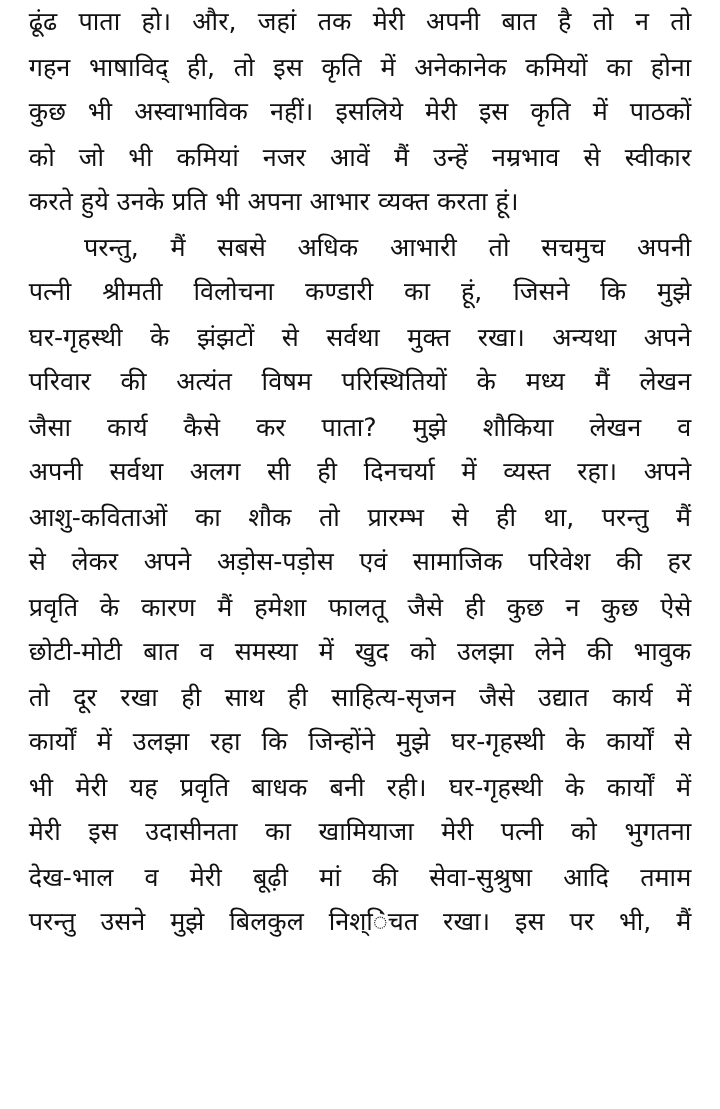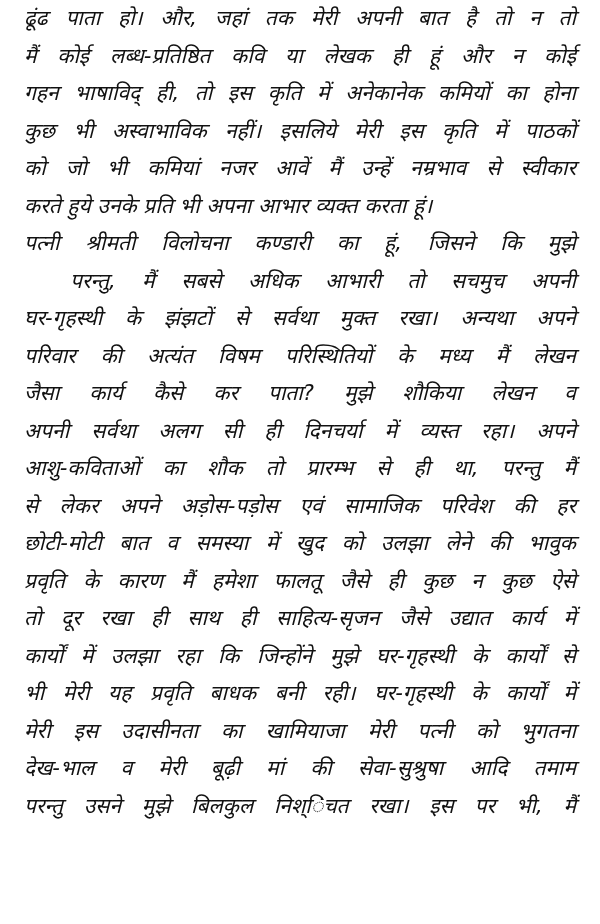--- a/index.html
+++ b/index.html
@@ -13,48 +13,46 @@
       font-family: "DejaVu Sans", sans-serif;
       font-size: 21px;
     }
     .line {
       height: 37.5px;
       line-height: 37.5px;
       white-space: nowrap;
       text-align: justify;
       text-align-last: justify;
       overflow: visible;
-      font-style: italic;
     }
     .line.last { text-align-last: left; }
     .line.indent { padding-left: 46px; }
   </style>
 </head>
 <body>
 
 <div class="page">
   <div>
     <div class="line">ढूंढ पाता हो। और, जहां तक मेरी अपनी बात है तो न तो</div>
-    <div class="line">मैं कोई लब्ध-प्रतिष्ठित कवि या लेखक ही हूं और न कोई</div>
     <div class="line">गहन भाषाविद् ही, तो इस कृति में अनेकानेक कमियों का होना</div>
     <div class="line">कुछ भी अस्वाभाविक नहीं। इसलिये मेरी इस कृति में पाठकों</div>
     <div class="line">को जो भी कमियां नजर आवें मैं उन्हें नम्रभाव से स्वीकार</div>
     <div class="line last">करते हुये उनके प्रति भी अपना आभार व्यक्त करता हूं।</div>
   </div>
   <div>
+    <div class="line indent">परन्तु, मैं सबसे अधिक आभारी तो सचमुच अपनी</div>
     <div class="line">पत्नी श्रीमती विलोचना कण्डारी का हूं, जिसने कि मुझे</div>
-    <div class="line indent">परन्तु, मैं सबसे अधिक आभारी तो सचमुच अपनी</div>
     <div class="line">घर-गृहस्थी के झंझटों से सर्वथा मुक्त रखा। अन्यथा अपने</div>
     <div class="line">परिवार की अत्यंत विषम परिस्थितियों के मध्य मैं लेखन</div>
     <div class="line">जैसा कार्य कैसे कर पाता? मुझे शौकिया लेखन व</div>
     <div class="line">अपनी सर्वथा अलग सी ही दिनचर्या में व्यस्त रहा। अपने</div>
     <div class="line">आशु-कविताओं का शौक तो प्रारम्भ से ही था, परन्तु मैं</div>
     <div class="line">से लेकर अपने अड़ोस-पड़ोस एवं सामाजिक परिवेश की हर</div>
+    <div class="line">प्रवृति के कारण मैं हमेशा फालतू जैसे ही कुछ न कुछ ऐसे</div>
     <div class="line">छोटी-मोटी बात व समस्या में खुद को उलझा लेने की भावुक</div>
-    <div class="line">प्रवृति के कारण मैं हमेशा फालतू जैसे ही कुछ न कुछ ऐसे</div>
     <div class="line">तो दूर रखा ही साथ ही साहित्य-सृजन जैसे उद्यात कार्य में</div>
     <div class="line">कार्यों में उलझा रहा कि जिन्होंने मुझे घर-गृहस्थी के कार्यों से</div>
     <div class="line">भी मेरी यह प्रवृति बाधक बनी रही। घर-गृहस्थी के कार्यों में</div>
     <div class="line">मेरी इस उदासीनता का खामियाजा मेरी पत्नी को भुगतना</div>
     <div class="line">देख-भाल व मेरी बूढ़ी मां की सेवा-सुश्रुषा आदि तमाम</div>
     <div class="line">परन्तु उसने मुझे बिलकुल निश्िंचत रखा। इस पर भी, मैं</div>
   </div>
 </div>
 
 </body></html>

